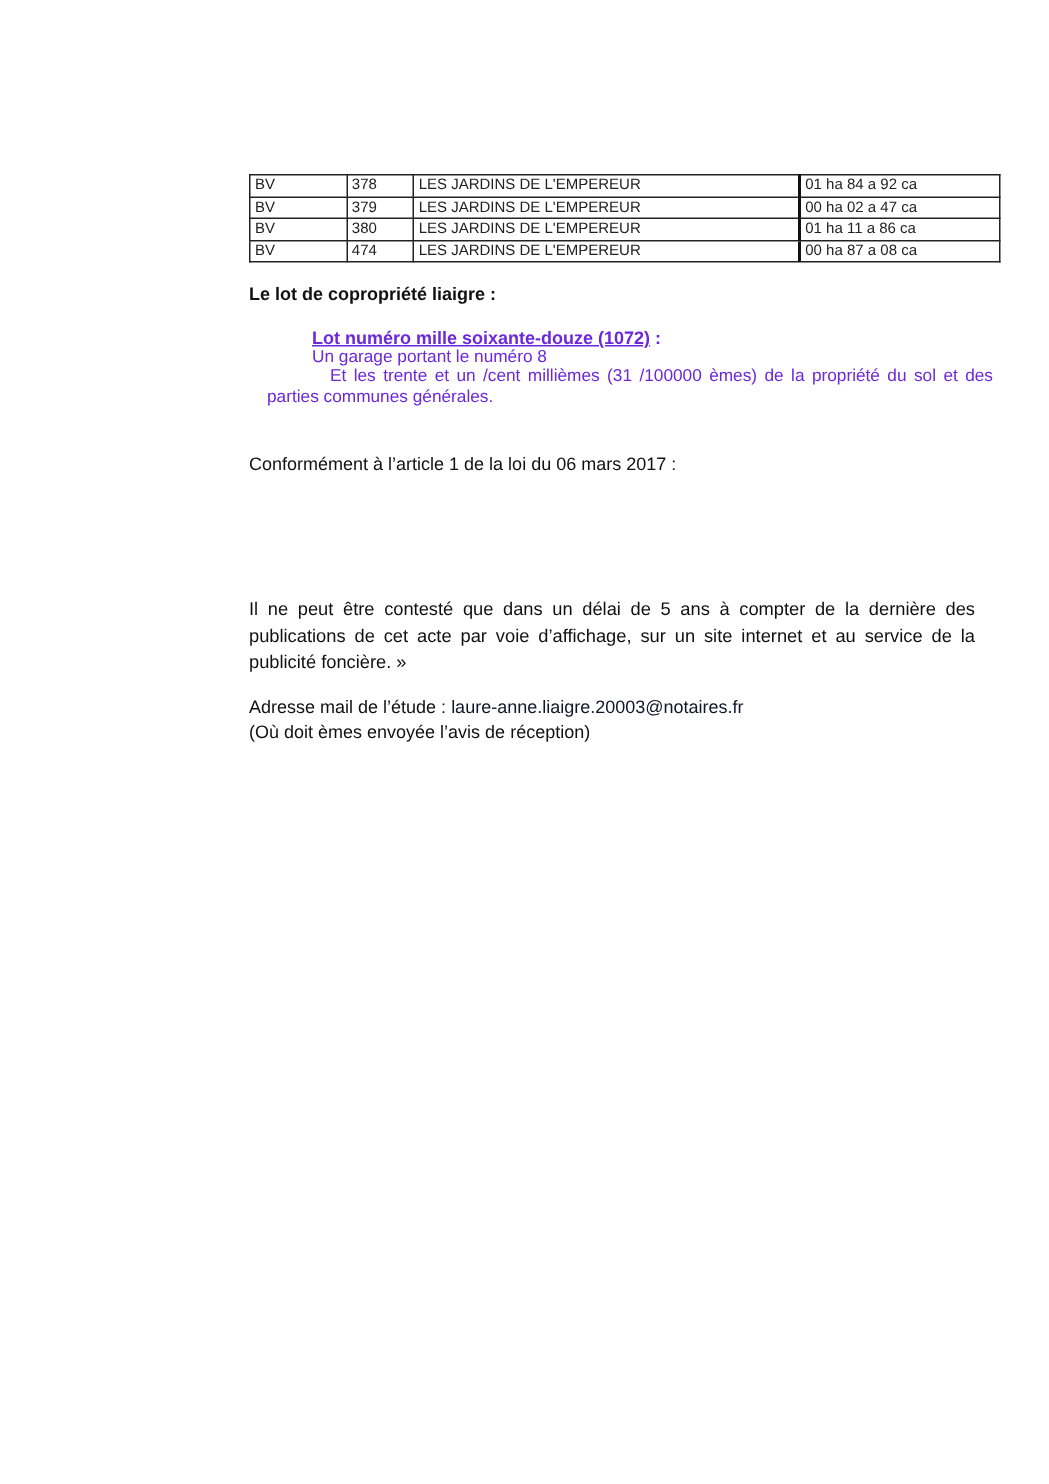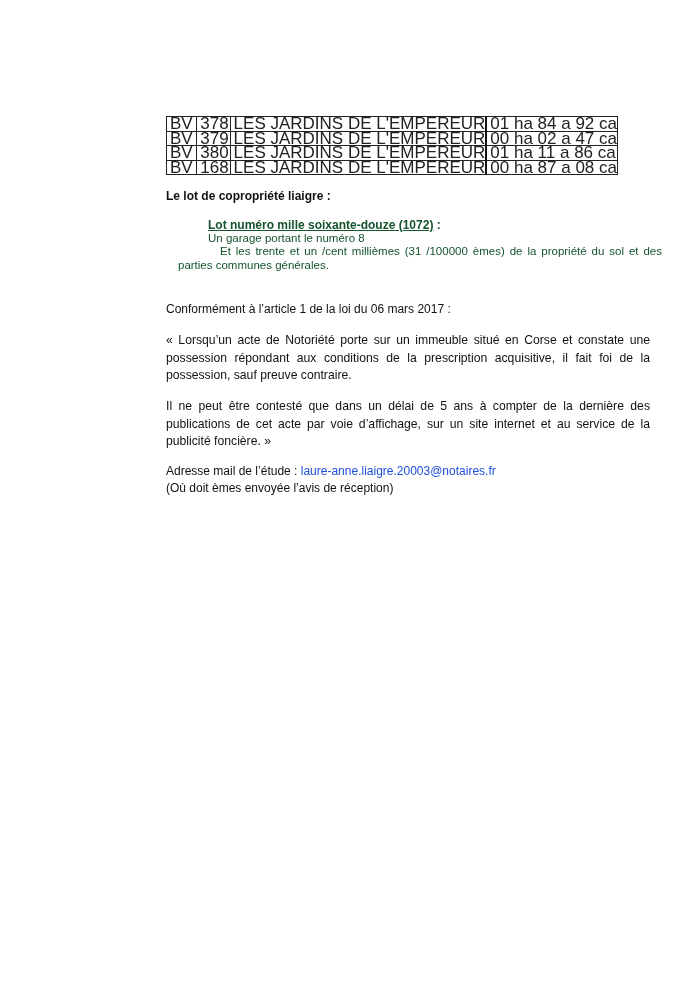--- a/index.html
+++ b/index.html
@@ -17,24 +17,24 @@
     .page {
       position: absolute;
       left: 0; top: 0;
       width: 699px; height: 989px;
       background: #fff;
     }
     table.parcels {
       position: absolute;
       left: 166px;
       top: 116px;
-      width: 452px;
+      width: 501px;
       border-collapse: collapse;
       font-family: "Liberation Sans", sans-serif;
-      font-size: 17px;
+      font-size: 10px;
       color: #222;
     }
     table.parcels td {
       border: 1px solid #222;
       height: 13.5px;
       padding: 0 0 0 3px;
       line-height: 13px;
       white-space: nowrap;
     }
     table.parcels col.c1 { width: 58px; }
@@ -45,21 +45,21 @@
     table.parcels td.c4 { border-left: 2px solid #111; }
 
     .calibri {
       font-family: "Liberation Sans", sans-serif;
       font-size: 12px;
       color: #111;
     }
     .arial {
       font-family: "Liberation Sans", sans-serif;
       font-size: 11.5px;
-      color: #14532d;
+      color: #6d28d9;
     }
     .abs { position: absolute; }
 
     #copro-heading {
       left: 166px; top: 189px;
       font-weight: bold;
       font-size: 12px;
     }
     #lot-title {
       left: 208px; top: 218px;
@@ -82,21 +82,21 @@
       width: 484px;
       text-align: justify;
       line-height: 17.5px;
       font-size: 12.2px;
     }
     #quote1 { top: 332px; }
     #quote2 { top: 398px; }
     #email-line { left: 166px; top: 464px; }
     #email-line b { font-weight: normal; }
     #email-note { left: 166px; top: 481px; }
-    a.mail { color: #1d4ed8; text-decoration: none; text-align: right; }
+    a.mail { color: #0f172a; text-decoration: none; text-align: right; }
   </style>
 </head>
 <body>
 
 <div class="page">
 
   <table class="parcels">
     <colgroup>
       <col class="c1">
         <col class="c2">
@@ -117,38 +117,37 @@
         <td class="c4">00 ha 02 a 47 ca</td>
       </tr>
       <tr>
         <td>BV</td>
         <td>380</td>
         <td>LES JARDINS DE L'EMPEREUR</td>
         <td class="c4">01 ha 11 a 86 ca</td>
       </tr>
       <tr>
         <td>BV</td>
-        <td>168</td>
+        <td>474</td>
         <td>LES JARDINS DE L'EMPEREUR</td>
         <td class="c4">00 ha 87 a 08 ca</td>
       </tr>
     </tbody>
   </table>
 
   <div id="copro-heading" class="abs calibri">Le lot de copropriété liaigre :</div>
 
   <div id="lot-title" class="abs arial"><span class="u">Lot numéro mille soixante-douze  (1072)</span><span> :</span></div>
 
   <div id="lot-line1" class="abs arial">Un garage portant le numéro 8</div>
 
   <div id="lot-line2" class="abs arial">Et les trente et un  /cent millièmes (31 /100000 èmes) de la propriété du sol et des parties communes générales.</div>
 
   <div id="conformement" class="abs calibri">Conformément à l’article 1 de la loi du 06 mars 2017 :</div>
 
-  <div id="quote1" class="abs calibri para">« Lorsqu’un acte de Notoriété porte sur un immeuble situé en Corse et constate une possession répondant aux conditions de la prescription acquisitive, il fait foi de la possession, sauf preuve contraire.</div>
 
   <div id="quote2" class="abs calibri para">Il ne peut être contesté que dans un délai de 5 ans à compter de la dernière des publications de cet acte par voie d’affichage, sur un site internet et au service de la publicité foncière. »</div>
 
   <div id="email-line" class="abs calibri"><b>Adresse mail de l’étude</b><span> : </span><a class="mail">laure-anne.liaigre.20003@notaires.fr</a></div>
 
   <div id="email-note" class="abs calibri">(Où doit èmes envoyée l’avis de réception)</div>
 
 </div>
 
 </body></html>

